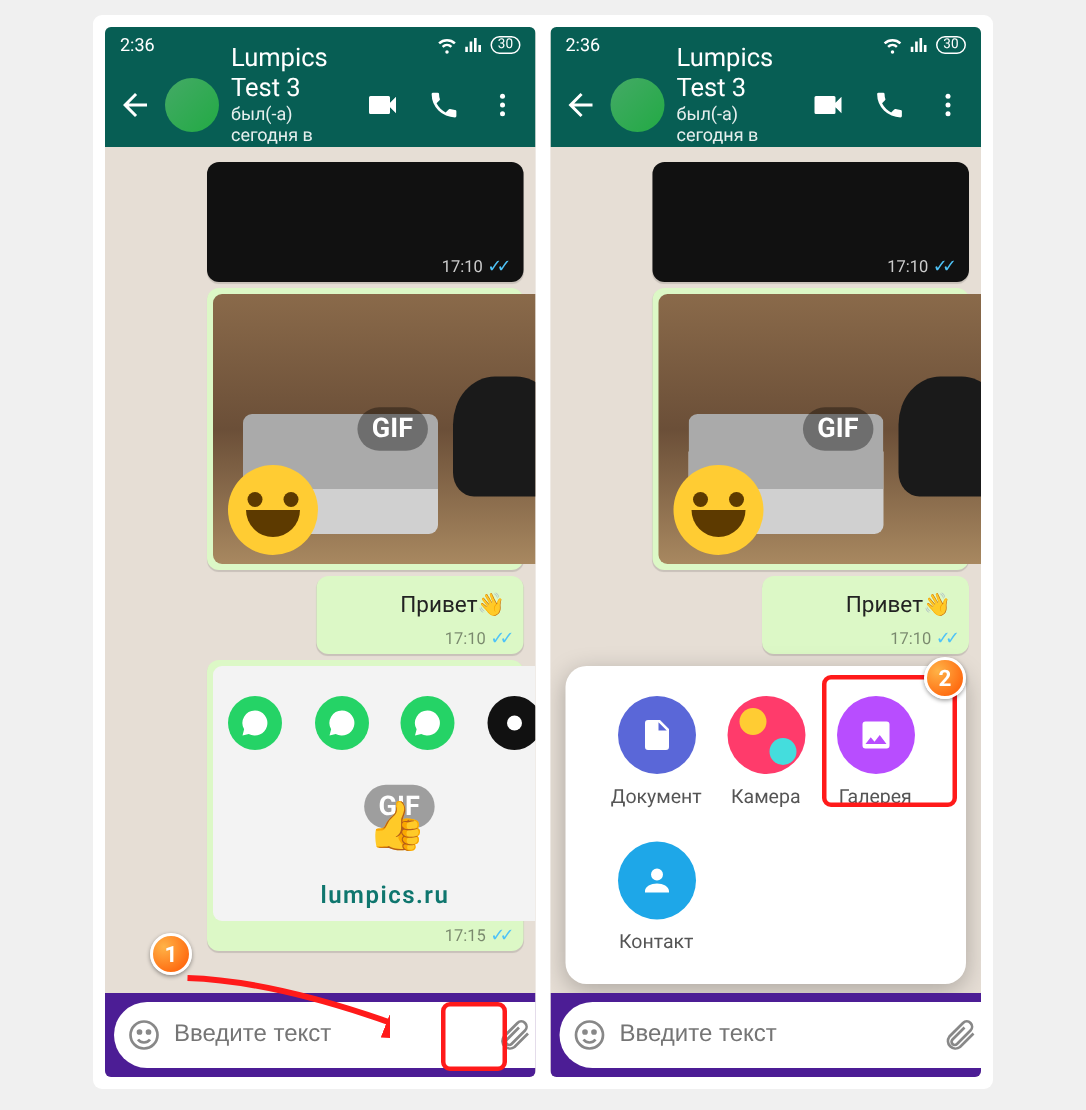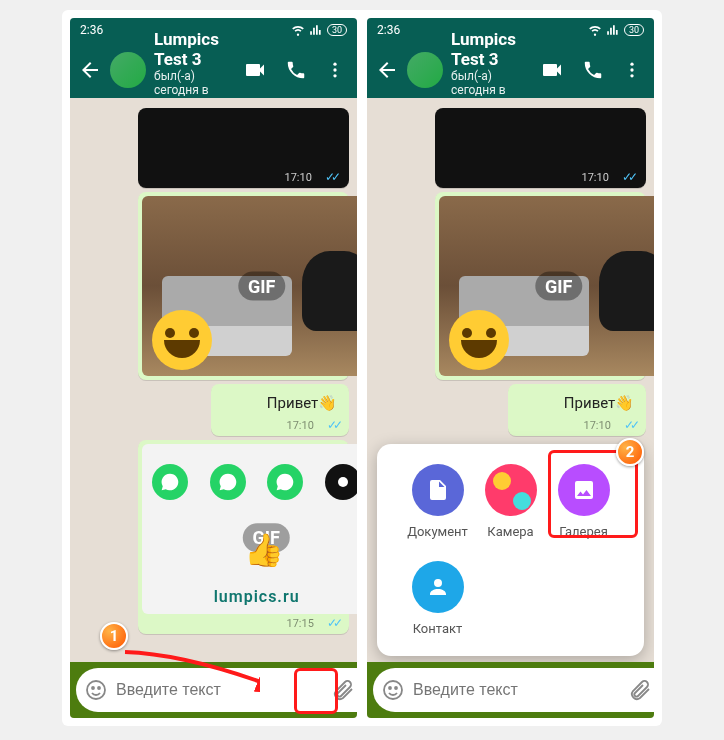--- a/index.html
+++ b/index.html
@@ -47,21 +47,21 @@
     padding: 0 8px;
     gap: 8px;
   }
   .back-arrow { width: 24px; height: 24px; }
   .avatar {
     width: 36px; height: 36px; border-radius: 50%;
     background: linear-gradient(135deg,#4a6,#2a4);
     display: inline-block;
   }
   .header-text { flex: 1; min-width: 0; }
-  .header-name { font-size: 17px; font-weight: 700; }
+  .header-name { font-size: 17px; font-weight: 400; }
   .header-status { font-size: 12px; opacity: 0.9; }
   .header-icons { display: flex; gap: 18px; align-items: center; padding-right: 4px;}
   .messages {
     position: relative;
     height: calc(100% - 24px - 56px - 56px);
     overflow: hidden;
     padding: 6px 8px;
     background: #e6ded5;
   }
   .msg { display: flex; justify-content: flex-end; margin: 4px 0; position: relative;}
@@ -81,21 +81,21 @@
     border-radius: 8px;
   }
   .bubble .time {
     font-size: 11px;
     color: rgba(0,0,0,0.45);
     text-align: right;
     padding: 2px 6px 0 0;
     display: flex;
     justify-content: flex-end;
     align-items: center;
-    gap: 13px;
+    gap: 3px;
   }
   .bubble.dark .time { color: #ccc; position: absolute; bottom: 4px; right: 6px; }
   .checks { color: #4fc3f7; font-size: 12px; letter-spacing: -4px; }
   .gif-msg {
     width: 240px;
     height: 180px;
     background: linear-gradient(180deg,#8a6a4a 0%,#6b4f38 50%,#a88860 100%);
     border-radius: 6px;
     position: relative;
     overflow: hidden;
@@ -158,21 +158,21 @@
   }
   .wa-dot { width: 36px; height: 36px; border-radius: 50%; background: #25d366; display:flex; align-items:center; justify-content:center;}
   .second-gif .gif-label { transform: translate(-30%,-20%); }
   .watermark {
     position: absolute; bottom: 8px; left: 50%; transform: translateX(-50%);
     font-size: 16px; color: #0f766e; font-weight: 600; letter-spacing: 1px;
   }
   .thumb-emoji { position:absolute; left:50%; bottom:45px; transform:translateX(-30%); font-size:32px; }
   .inputbar {
     position: absolute; bottom: 0; left: 0; right: 0;
-    height: 56px; background: #4d7c0f;
+    height: 56px; background: #4c1d95;
     display: flex; align-items: center; padding: 6px;
     gap: 6px;
   }
   .input-box {
     flex: 1;
     background: #fff;
     border-radius: 24px;
     height: 44px;
     display: flex;
     align-items: center;

